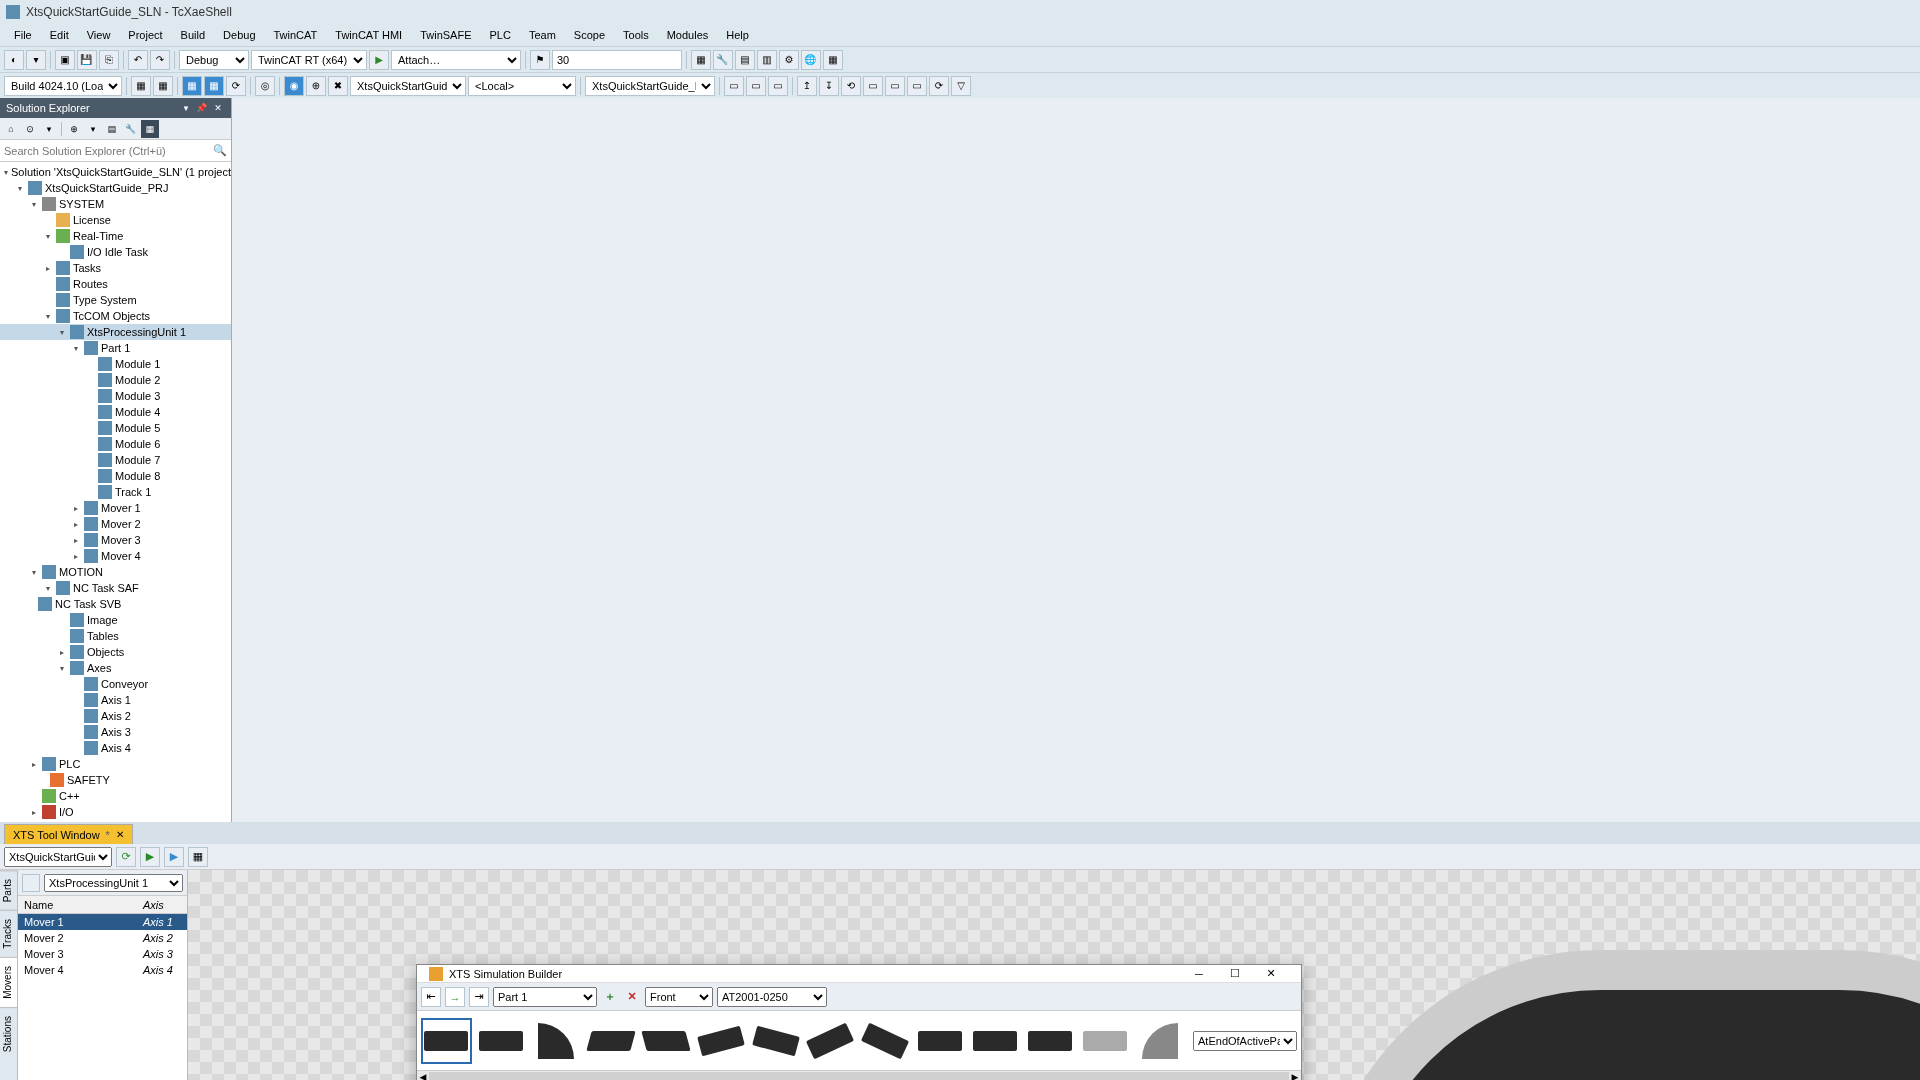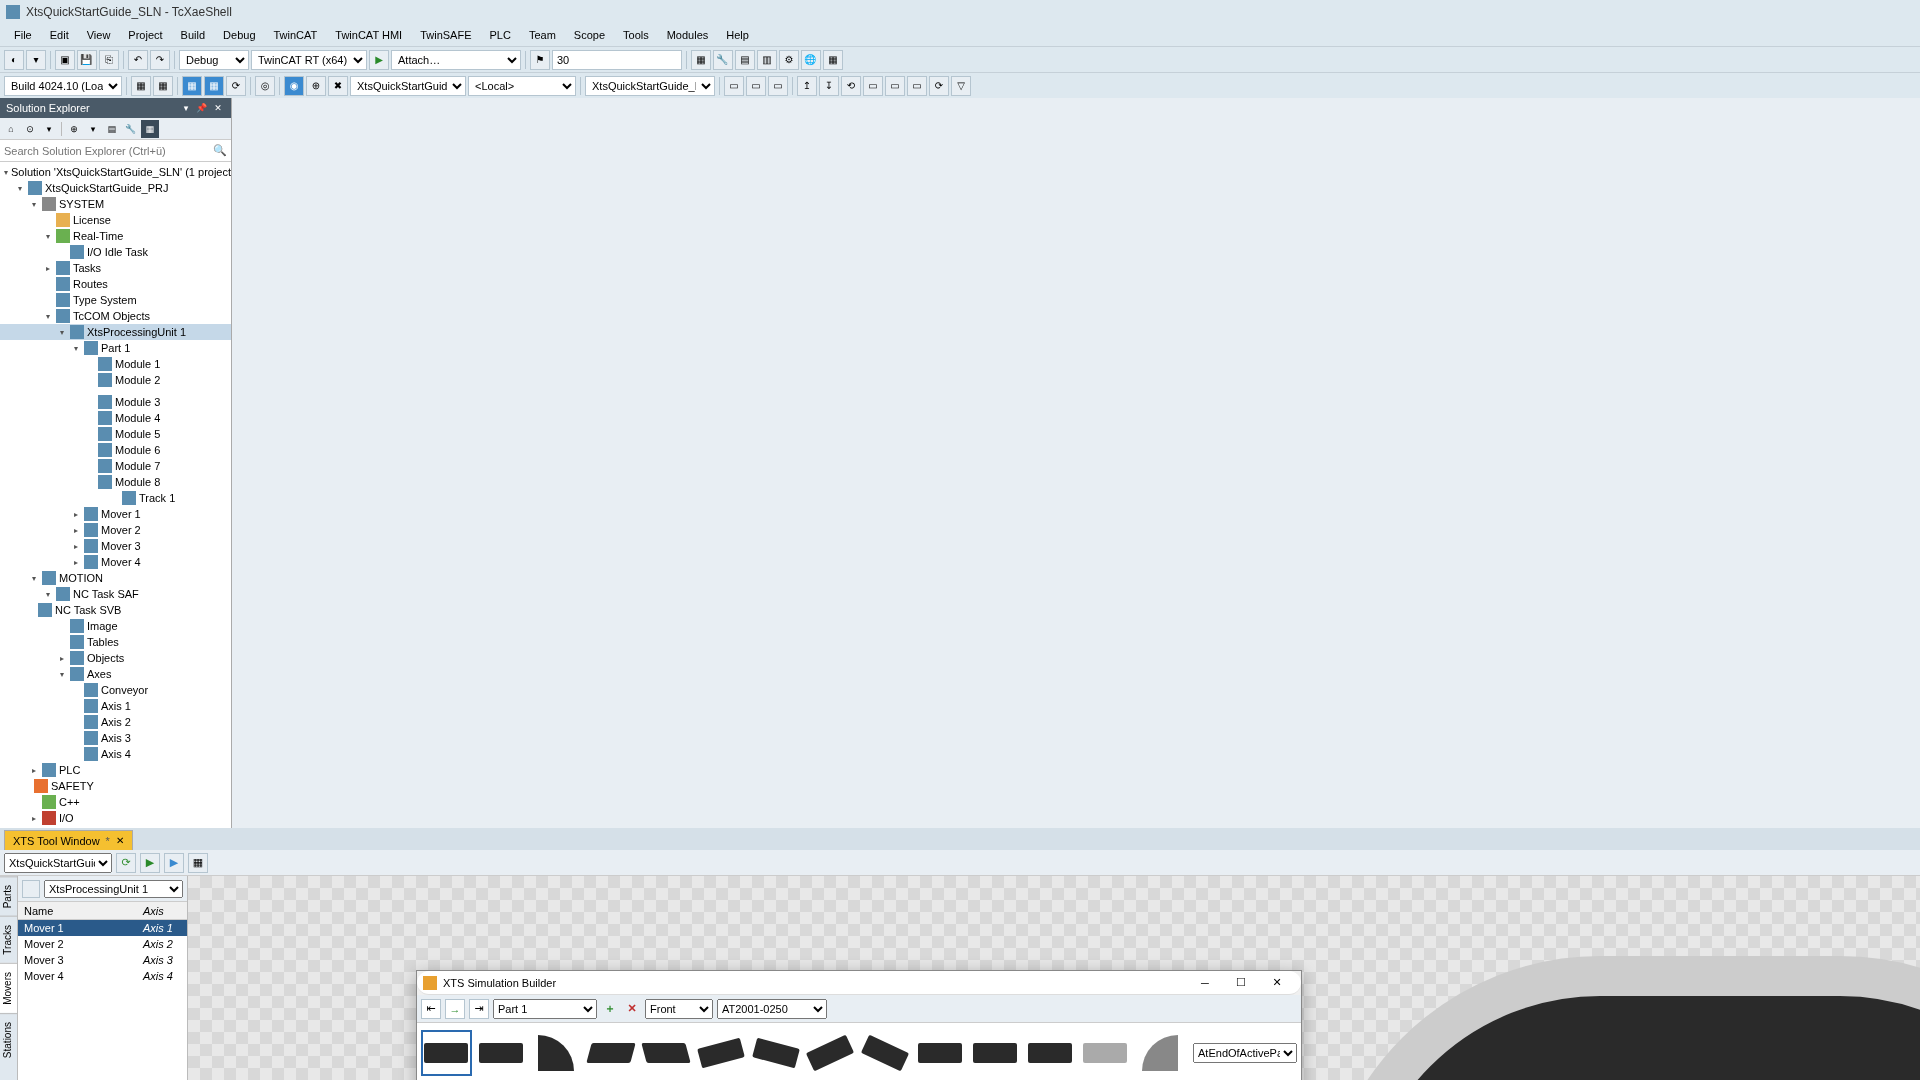--- a/index.html
+++ b/index.html
@@ -78,21 +78,21 @@
 .mover-table .col-name { flex: 1; padding: 0 6px; }
 .mover-table .col-axis { width: 50px; padding: 0 6px; font-style: italic; }
 
 
 .design-canvas { flex: 1; position: relative; background: 
   repeating-conic-gradient(#d8d8d8 0% 25%, #e8e8e8 0% 50%) 0 0 / 24px 24px; overflow: hidden; }
 .bg-track-hint { position: absolute; right: -200px; top: 80px; width: 800px; height: 560px; border-radius: 280px; background: #2a2a2a; border: 40px solid #cccccc; }
 
 
 .sim-window { position: absolute; left: 416px; top: 142px; width: 886px; height: 640px; background: #f0f0f0; border: 1px solid #888; box-shadow: 0 4px 16px rgba(0,0,0,0.3); display: flex; flex-direction: column; }
-.sim-titlebar { height: 24px; background: #fff; display: flex; align-items: center; padding: 0 6px; border-bottom: 1px solid #ddd; border-radius: 12px; }
+.sim-titlebar { height: 18px; background: #fff; display: flex; align-items: center; padding: 0 12px; border-bottom: 1px solid #ddd; }
 .sim-titlebar .sim-icon { width: 14px; height: 14px; background: #e8a030; margin-right: 6px; }
 .sim-titlebar .spacer { flex: 1; }
 .sim-titlebar .winbtn { width: 36px; height: 22px; display: flex; align-items: center; justify-content: center; cursor: pointer; font-size: 11px; }
 
 .sim-toolbar { height: 28px; background: #e8eef3; display: flex; align-items: center; padding: 0 4px; gap: 4px; border-bottom: 1px solid #ccc; }
 .sim-toolbar .nav-btn { width: 20px; height: 20px; border: 1px solid #b5c5d0; background: #fff; display: flex; align-items: center; justify-content: center; cursor: pointer; }
 .sim-toolbar select { height: 20px; font-size: 11px; }
 .sim-toolbar .plus { width: 18px; height: 18px; color: #2a8a2a; font-weight: bold; cursor: pointer; display: flex; align-items: center; justify-content: center; }
 .sim-toolbar .x-red { width: 18px; height: 18px; color: #c03030; font-weight: bold; cursor: pointer; display: flex; align-items: center; justify-content: center; }
 
@@ -313,21 +313,21 @@
           <div class="tree-item" style="padding-left: 88px;">
             <span class="expander"></span>
             <span class="node-icon blue"></span>
             <span>Module 1</span>
           </div>
           <div class="tree-item" style="padding-left: 88px;">
             <span class="expander"></span>
             <span class="node-icon blue"></span>
             <span>Module 2</span>
           </div>
-          <div class="tree-item" style="padding-left: 88px; margin-top: 6px;">
+          <div class="tree-item" style="padding-left: 88px;">
             <span class="expander"></span>
             <span class="node-icon blue"></span>
             <span>Module 3</span>
           </div>
           <div class="tree-item" style="padding-left: 88px;">
             <span class="expander"></span>
             <span class="node-icon blue"></span>
             <span>Module 4</span>
           </div>
           <div class="tree-item" style="padding-left: 88px;">
@@ -343,21 +343,21 @@
           <div class="tree-item" style="padding-left: 88px;">
             <span class="expander"></span>
             <span class="node-icon blue"></span>
             <span>Module 7</span>
           </div>
           <div class="tree-item" style="padding-left: 88px;">
             <span class="expander"></span>
             <span class="node-icon blue"></span>
             <span>Module 8</span>
           </div>
-          <div class="tree-item" style="padding-left: 112px;">
+          <div class="tree-item" style="padding-left: 88px;">
             <span class="expander"></span>
             <span class="node-icon blue"></span>
             <span>Track 1</span>
           </div>
           <div class="tree-item" style="padding-left: 74px;">
             <span class="expander">▸</span>
             <span class="node-icon blue"></span>
             <span>Mover 1</span>
           </div>
           <div class="tree-item" style="padding-left: 74px;">
@@ -433,21 +433,21 @@
           <div class="tree-item" style="padding-left: 74px;">
             <span class="expander"></span>
             <span class="node-icon blue"></span>
             <span>Axis 4</span>
           </div>
           <div class="tree-item" style="padding-left: 32px;">
             <span class="expander">▸</span>
             <span class="node-icon blue"></span>
             <span>PLC</span>
           </div>
-          <div class="tree-item" style="padding-left: 24px;">
+          <div class="tree-item" style="padding-left: 40px;">
             <span class="expander"></span>
             <span class="node-icon orange"></span>
             <span>SAFETY</span>
           </div>
           <div class="tree-item" style="padding-left: 32px;">
             <span class="expander"></span>
             <span class="node-icon green"></span>
             <span>C++</span>
           </div>
           <div class="tree-item" style="padding-left: 32px;">

